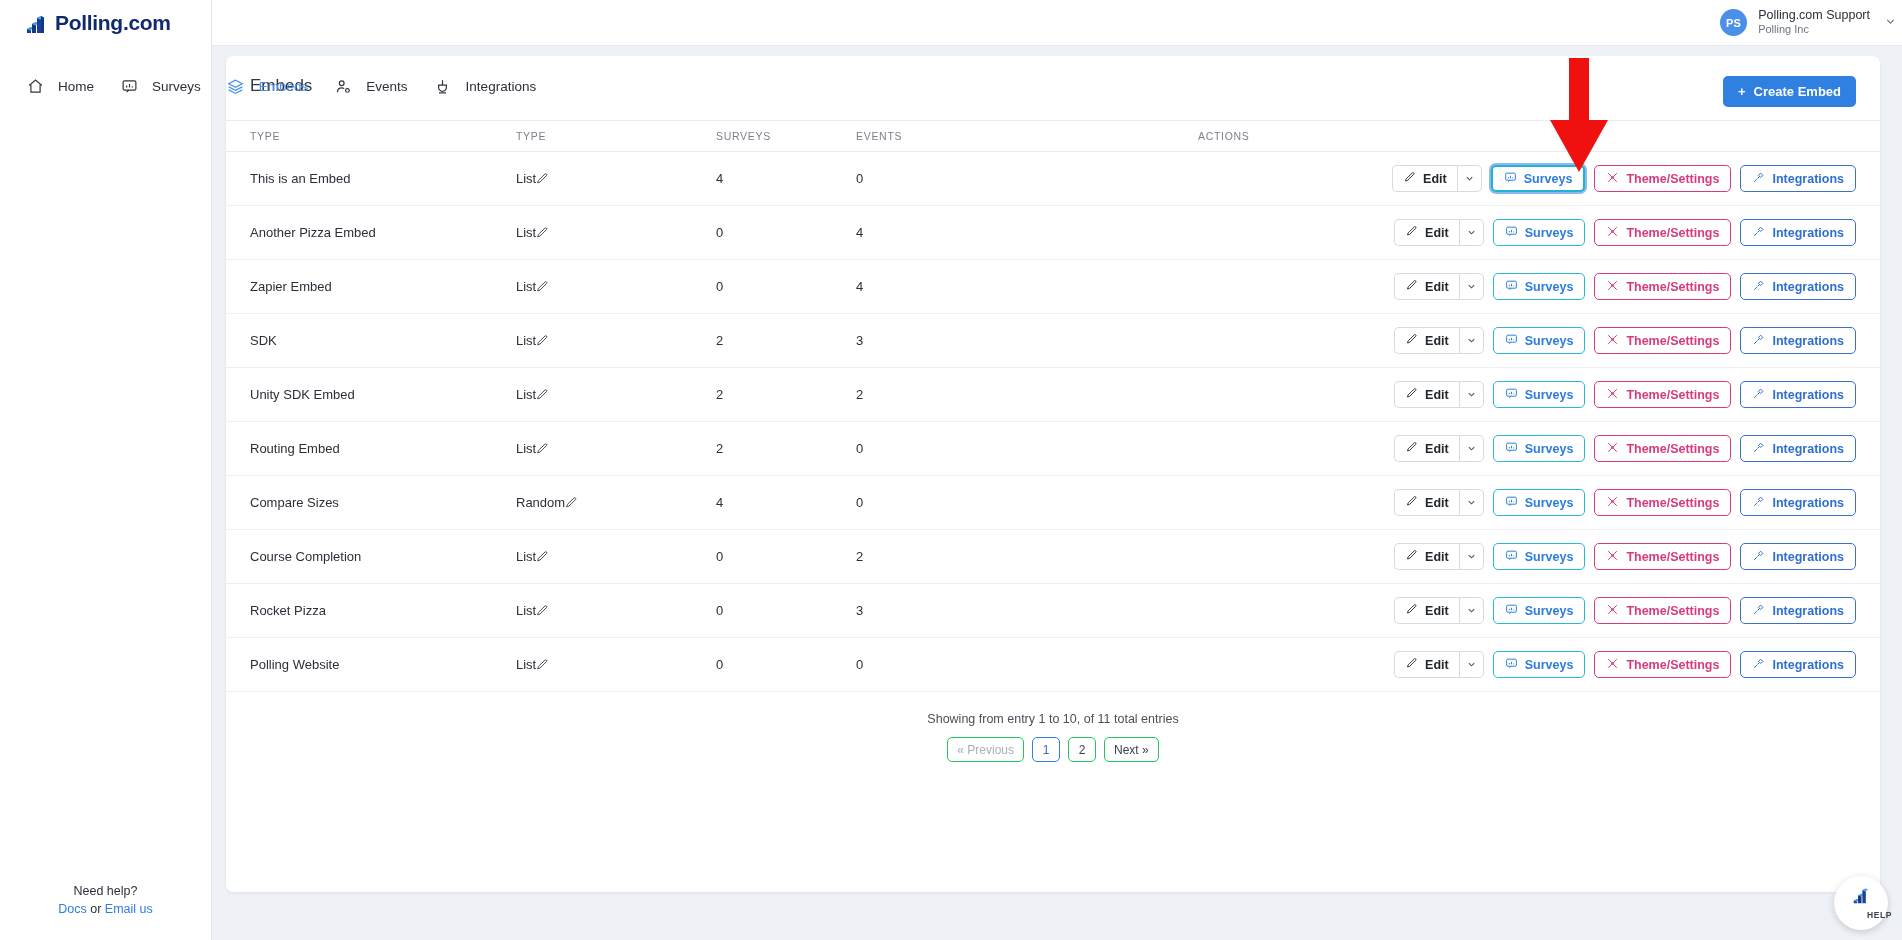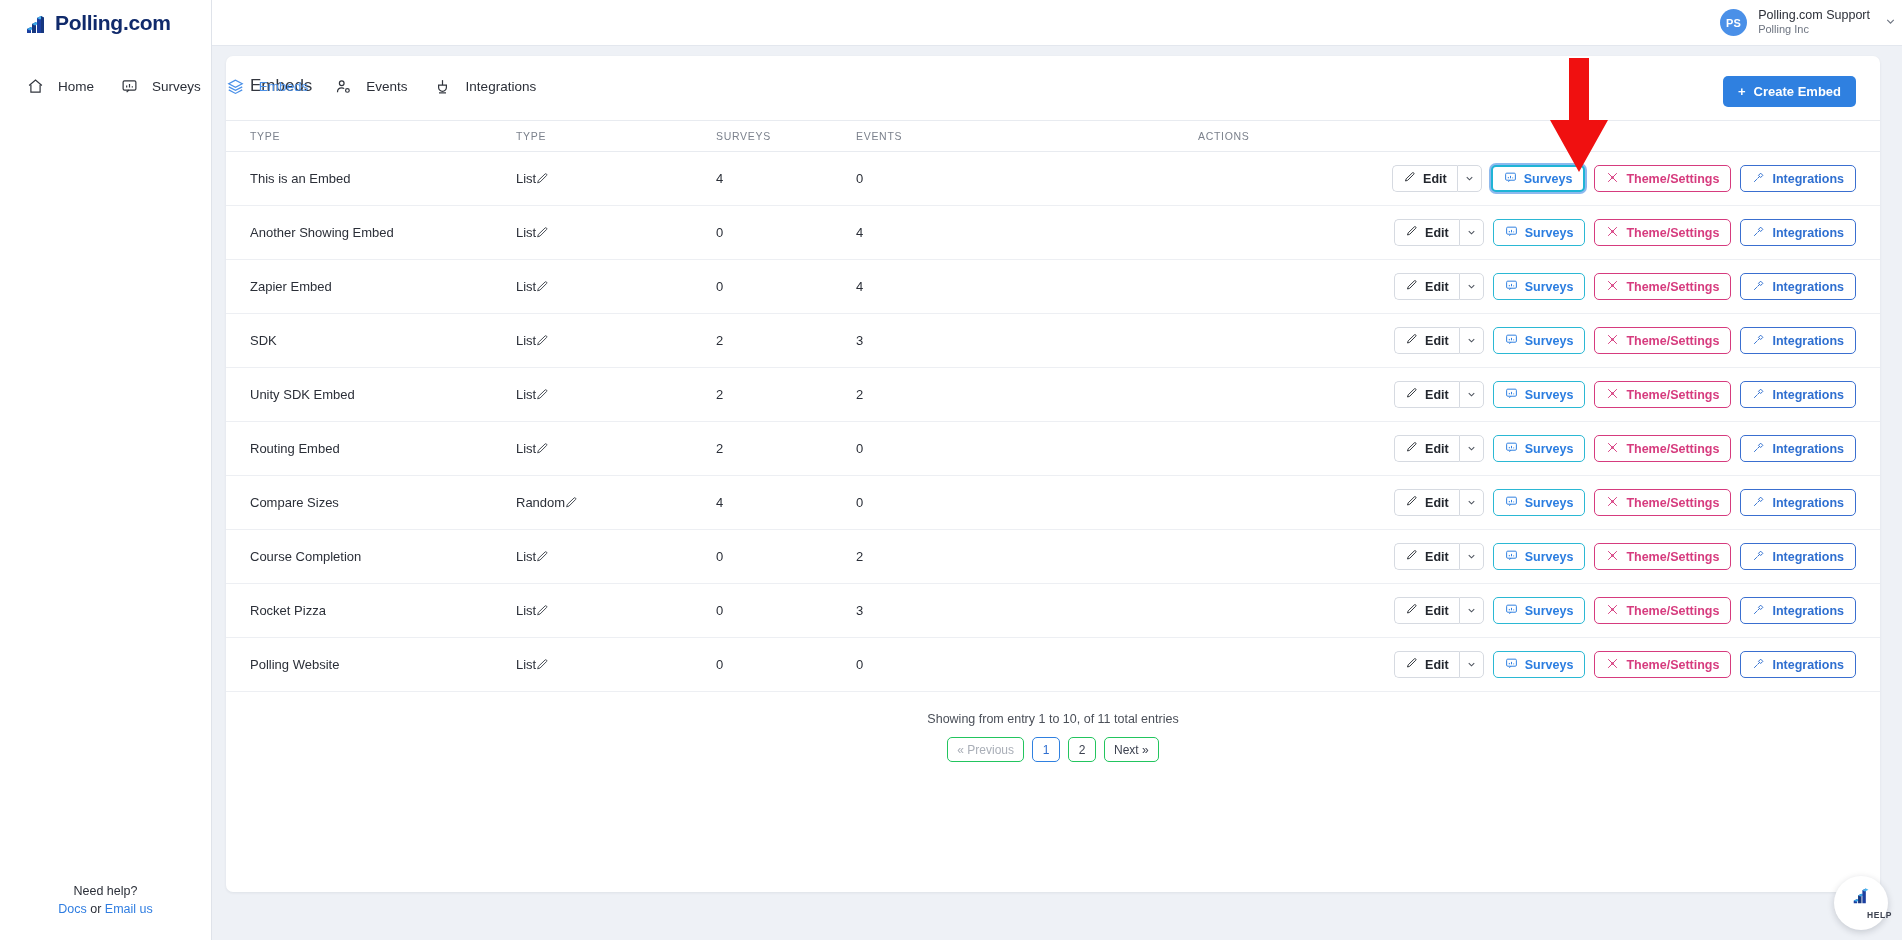--- a/index.html
+++ b/index.html
@@ -293,21 +293,21 @@
                     <span class="ic"><svg width="13" height="13" viewBox="0 0 24 24" fill="none" stroke="currentColor" stroke-width="1.8">
                         <path d="M4 20l5-5"></path>
                         <path d="M10.5 13.5 14 10l-2-2 4-4 4 4-4 4-2-2-3.5 3.5z"></path>
                       </svg></span>
                     <span>Integrations</span>
                   </button>
                 </div>
               </td>
             </tr>
             <tr>
-              <td class="c-name">Another Showing Embed</td>
+              <td class="c-name">Another Pizza Embed</td>
               <td>
                 <span class="type-cell">
                   <span>List</span>
                   <span class="pencil">
                     <svg width="13" height="13" viewBox="0 0 24 24" fill="none" stroke="currentColor" stroke-width="1.7">
                       <path d="M16.8 3.6a2 2 0 0 1 2.8 2.8L7.4 18.6 3 20l1.4-4.4L16.8 3.6z"></path>
                     </svg>
                   </span>
                 </span>
               </td>

